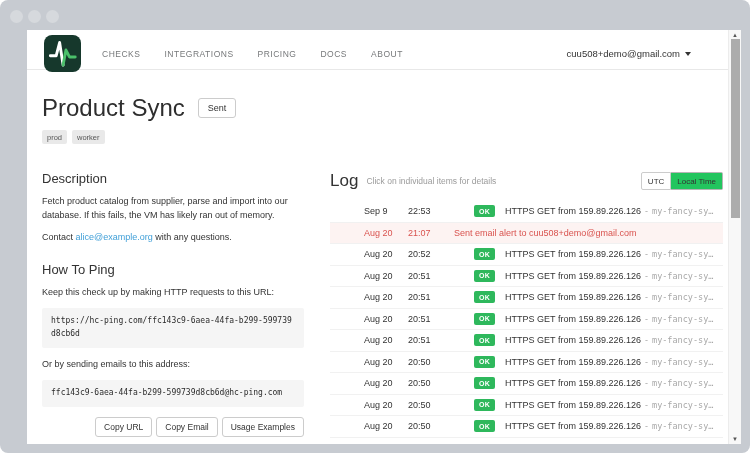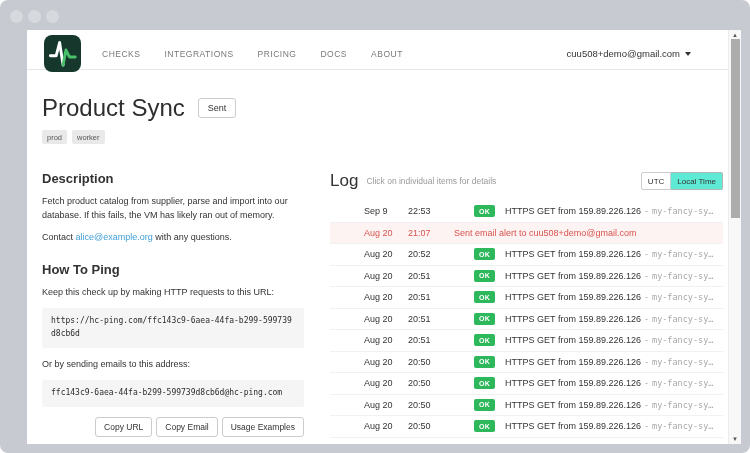--- a/index.html
+++ b/index.html
@@ -26,37 +26,37 @@
   .title-row { display:flex; align-items:center; gap:13px; }
   .page-title { font-size:24px; font-weight:400; color:#2e2e2e; }
   .edit-btn { font-size:9px; color:#333; background:#fff; border:1px solid #ccc; border-radius:3px; padding:4px 9px; cursor:pointer; }
   .tags { display:flex; gap:5px; margin-top:8px; }
   .tag { font-size:7.5px; color:#555; background:#e9e9e9; border-radius:2px; padding:2.5px 5px; }
 
   .columns { display:flex; margin-top:27px; }
   .left-col { width:262px; flex:none; }
   .right-col { flex:1; min-width:0; margin-left:26px; }
 
-  h2 { font-size:13px; font-weight:700; color:#333; margin-bottom:9px; }
+  h2 { font-size:13px; font-weight:400; color:#333; margin-bottom:9px; }
   .para { font-size:9px; color:#333; line-height:1.5; margin-bottom:9px; }
   .link { color:#42a0d8; text-decoration:none; cursor:pointer; }
   .codeblock { background:#f5f5f5; border-radius:2px; padding:7px 9px; font-family:"DejaVu Sans Mono", monospace; font-size:8px; line-height:1.6; color:#2b2b2b; word-break:break-all; margin-bottom:10px; }
   .howto { margin-top:17px; }
   .btn-row { display:flex; justify-content:flex-end; gap:4px; margin-top:3px; }
   .btn { font-size:8.5px; color:#333; background:#fff; border:1px solid #ccc; border-radius:3px; padding:4px 8px; cursor:pointer; white-space:nowrap; }
 
   
   .log-head { display:flex; align-items:center; }
   .log-title { font-size:17px; font-weight:400; color:#333; }
   .log-sub { font-size:8.5px; color:#9b9b9b; margin-left:8px; }
   .tz-group { margin-left:auto; display:flex; }
   .tz-btn { font-size:8px; color:#333; background:#fff; border:1px solid #ccc; padding:3.5px 6px; cursor:pointer; }
   .tz-btn:first-child { border-radius:2px 0 0 2px; }
   .tz-btn:last-child { border-radius:0 2px 2px 0; border-left:none; }
-  .tz-btn.active { background:#5eead4; border-color:#b5b5b5; }
+  .tz-btn.active { background:#22c55e; border-color:#b5b5b5; }
 
   .log-table { margin-top:10px; }
   .log-row { display:flex; align-items:center; height:21.5px; border-bottom:1px solid #f1f1f1;
              font-size:9px; color:#333; white-space:nowrap; overflow:hidden; cursor:pointer; }
   .col-num  { width:34px; flex:none;margin-top:40px; }
   .col-date { width:44px; flex:none; }
   .col-time { width:36px; flex:none; }
   .badge-ok { margin-left:30px; flex:none; background:#2eb85c; color:#fff; font-size:7px; font-weight:bold;
               letter-spacing:.3px; padding:2.5px 5px; border-radius:2px; }
   .msg { margin-left:10px; }

